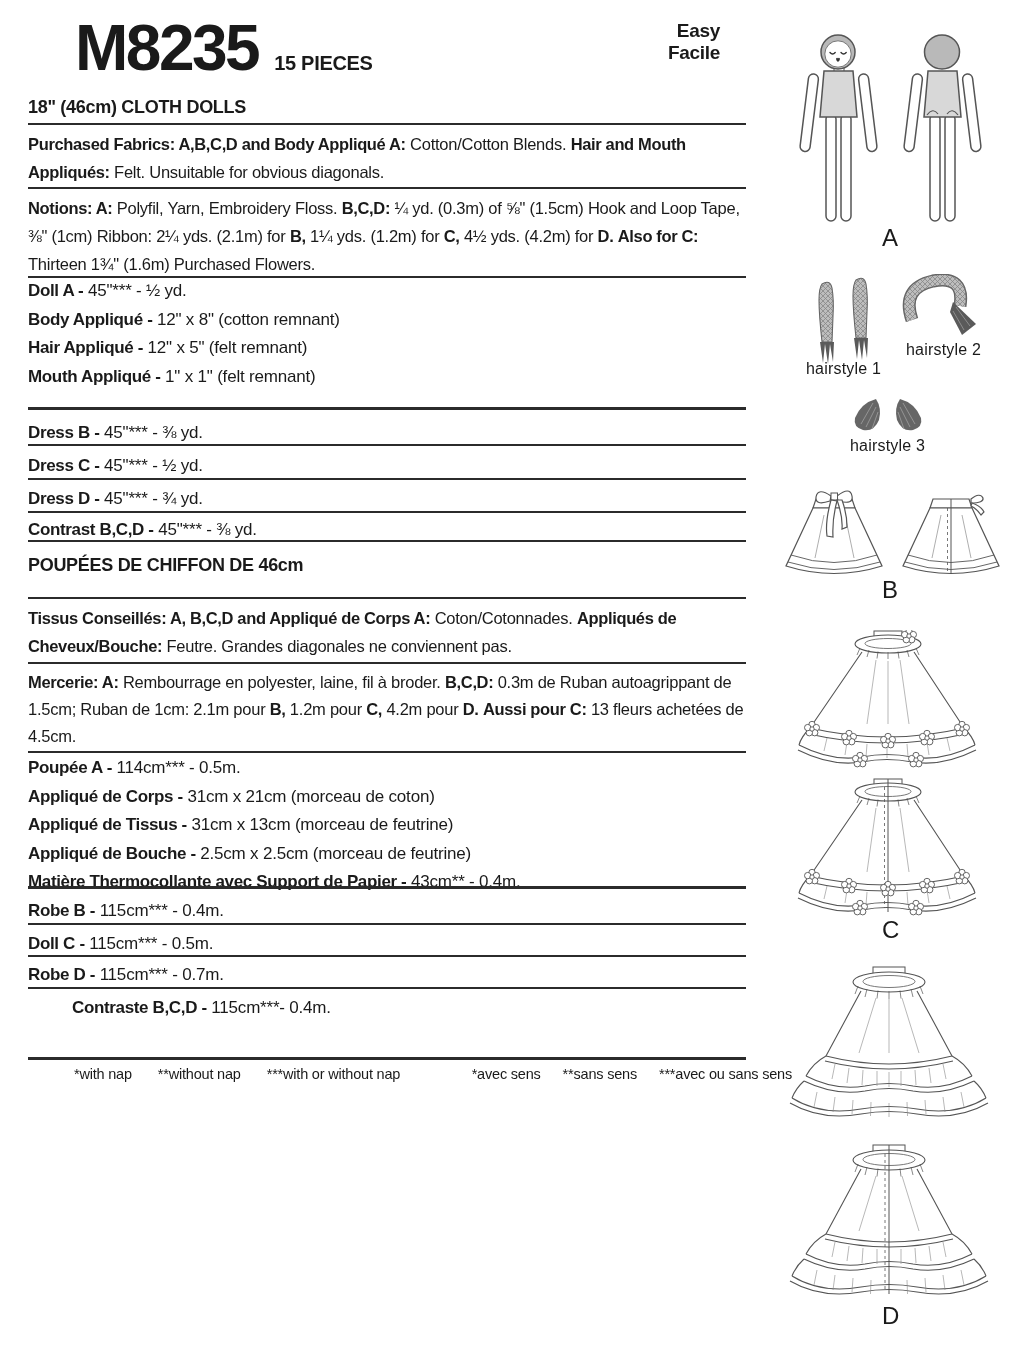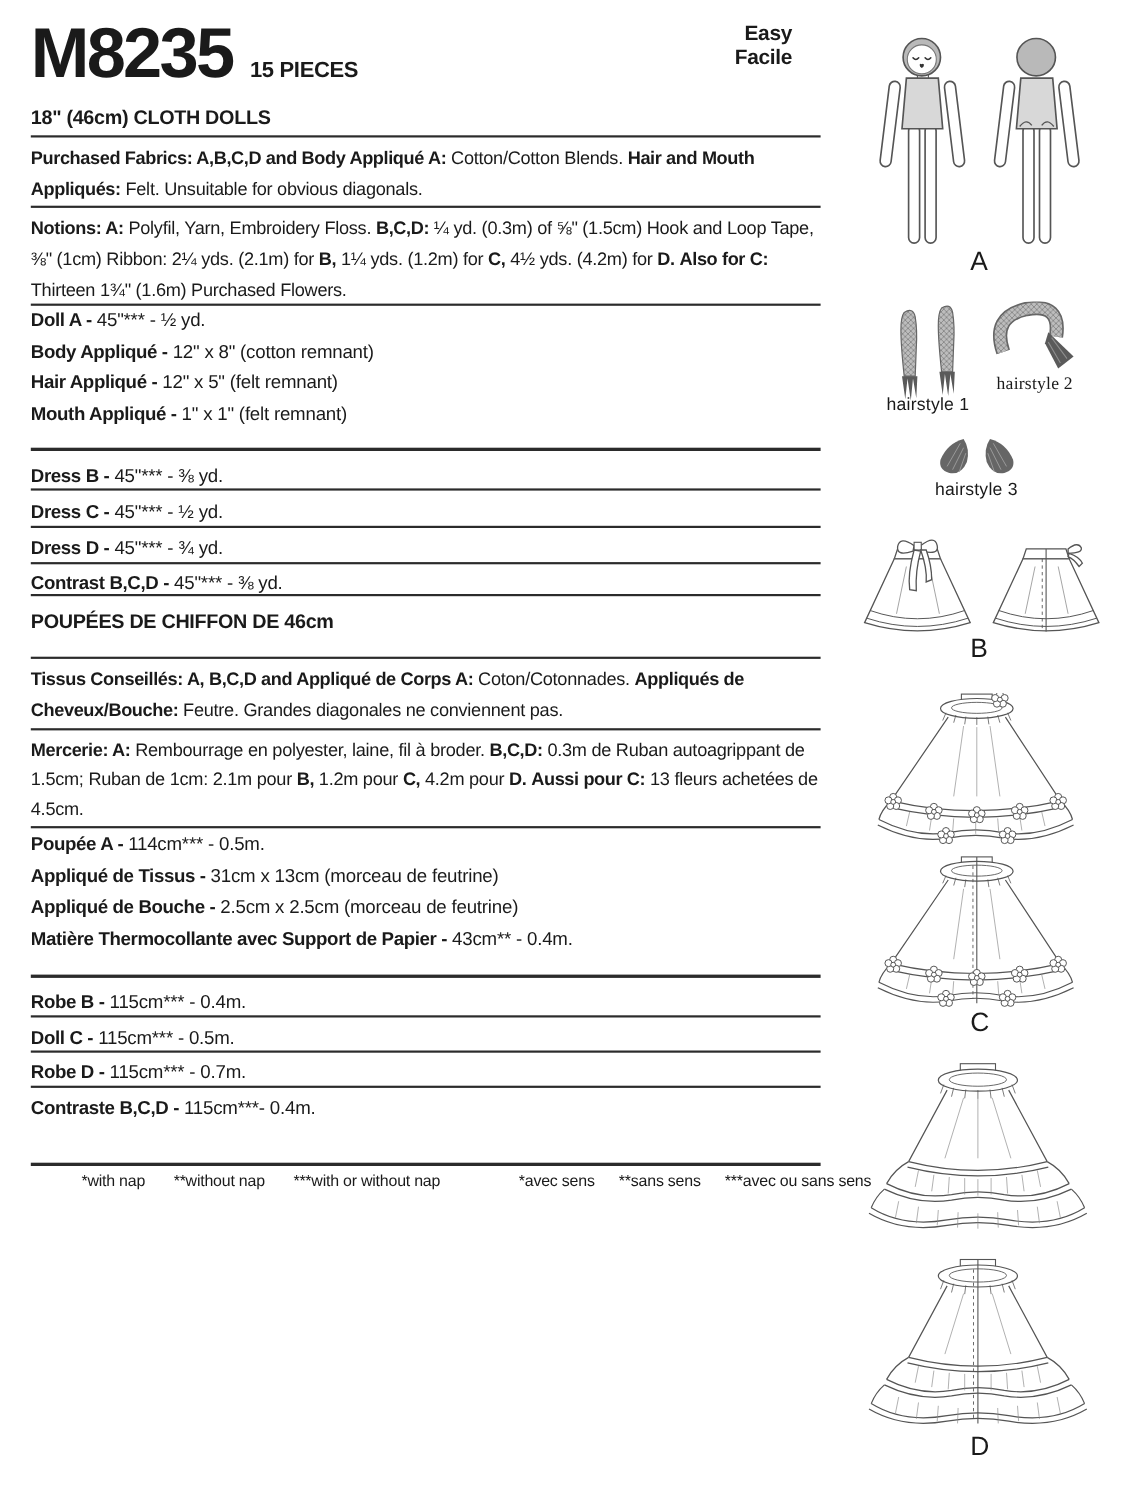--- a/index.html
+++ b/index.html
@@ -36,21 +36,21 @@
   .fig { position:absolute; }
   .fig-label { position:absolute; font-size:24px; color:#1a1a1a; }
   .hs-label { position:absolute; font-size:16px; color:#1a1a1a; letter-spacing:0.2px; }
   svg { display:block; }
 </style>
 </head>
 <body>
 
 <div class="leftcol">
 
-  <div class="abs brand-row" style="top:16px;">
+  <div class="abs brand-row" style="top:16px;margin-left:47px;">
     <span class="pattern-no">M8235</span>
     <span class="pieces">15 PIECES</span>
   </div>
   <div class="difficulty">
     <div>Easy</div>
     <div>Facile</div>
   </div>
 
   <div class="abs sec-heading" style="top:97px;">18" (46cm) CLOTH DOLLS</div>
   <div class="rule" style="top:123px;"></div>
@@ -82,33 +82,34 @@
   <div class="rule" style="top:597px;"></div>
 
   <p class="abs para" style="top:604px;"><b>Tissus Conseillés: A, B,C,D and Appliqué de Corps A:</b> Coton/Cotonnades. <b>Appliqués de Cheveux/Bouche:</b> Feutre. Grandes diagonales ne conviennent pas.</p>
   <div class="rule" style="top:662px;"></div>
 
   <p class="abs para" style="top:669px; line-height:27px;"><b>Mercerie: A:</b> Rembourrage en polyester, laine, fil à broder. <b>B,C,D:</b> 0.3m de Ruban autoagrippant de 1.5cm; Ruban de 1cm: 2.1m pour <b>B,</b> 1.2m pour <b>C,</b> 4.2m pour <b>D.</b> <b>Aussi pour C:</b> 13 fleurs achetées de 4.5cm.</p>
   <div class="rule" style="top:751px;"></div>
 
   <div class="abs rowset" style="top:758px;">
     <div class="row"><b>Poupée A -</b> <span>114cm*** - 0.5m.</span></div>
+    <div class="row"><b>Appliqué de Corps -</b> <span>31cm x 21cm (morceau de coton)</span></div>
     <div class="row"><b>Appliqué de Tissus -</b> <span>31cm x 13cm (morceau de feutrine)</span></div>
     <div class="row"><b>Appliqué de Bouche -</b> <span>2.5cm x 2.5cm (morceau de feutrine)</span></div>
     <div class="row"><b>Matière Thermocollante avec Support de Papier -</b> <span>43cm** - 0.4m.</span></div>
   </div>
   <div class="rule thick" style="top:886px;"></div>
 
   <div class="abs row" style="top:901px;"><b>Robe B -</b> <span>115cm*** - 0.4m.</span></div>
   <div class="rule" style="top:923px;"></div>
   <div class="abs row" style="top:934px;"><b>Doll C -</b> <span>115cm*** - 0.5m.</span></div>
   <div class="rule" style="top:955px;"></div>
   <div class="abs row" style="top:965px;"><b>Robe D -</b> <span>115cm*** - 0.7m.</span></div>
   <div class="rule" style="top:987px;"></div>
-  <div class="abs row" style="top:998px;"><b>Contraste B,C,D -</b> <span>115cm***- 0.4m.</span></div>
+  <div class="abs row" style="top:998px;margin-left:44px;"><b>Contraste B,C,D -</b> <span>115cm***- 0.4m.</span></div>
 
   <div class="rule thick" style="top:1057px;"></div>
   <div class="abs footnotes" style="top:1066px; height:22px;">
     <div class="fn-left">
       <span>*with nap</span><span>**without nap</span><span>***with or without nap</span>
     </div>
     <div class="fn-right">
       <span>*avec sens</span><span>**sans sens</span><span>***avec ou sans sens</span>
     </div>
   </div>
@@ -160,21 +161,21 @@
       <pattern id="hx2" width="5" height="5" patternUnits="userSpaceOnUse">
         <rect width="5" height="5" fill="#bdbdbd"></rect>
         <path d="M0,5 L5,0 M0,0 L5,5" stroke="#878787" stroke-width="0.8"></path>
       </pattern>
     </defs>
     <path d="M12,46 Q1,14 33,7 Q65,1 60,32" fill="none" stroke="#666" stroke-width="13"></path>
     <path d="M12,46 Q1,14 33,7 Q65,1 60,32" fill="none" stroke="url(#hx2)" stroke-width="10"></path>
     <path d="M53,28 L76,50 L62,61 L50,38 Z" fill="#5a5a5a"></path>
     <path d="M56,33 L70,52 M53,37 L64,56" stroke="#8d8d8d" stroke-width="1"></path>
   </svg>
-  <div class="hs-label" style="left:146px; top:341px;font-family:Liberation Serif, serif;">hairstyle 2</div>
+  <div class="hs-label" style="left:146px; top:341px;">hairstyle 2</div>
 
   <svg class="fig" style="left:88px; top:395px;" width="80" height="44" viewBox="0 0 80 44">
     <path d="M28,4 Q13,8 7,23 Q5,32 15,35 Q26,37 31,25 Q34,13 28,4 z" fill="#666"></path>
     <path d="M25,8 L13,29 M28,12 L18,32 M30,17 L24,34" stroke="#9a9a9a" stroke-width="0.9"></path>
     <path d="M52,4 Q67,8 73,23 Q75,32 65,35 Q54,37 49,25 Q46,13 52,4 z" fill="#666"></path>
     <path d="M55,8 L67,29 M52,12 L62,32 M50,17 L56,34" stroke="#9a9a9a" stroke-width="0.9"></path>
   </svg>
   <div class="hs-label" style="left:90px; top:437px;">hairstyle 3</div>
 
   <svg class="fig" style="left:16px; top:486px;" width="238" height="96" viewBox="0 0 238 96">

